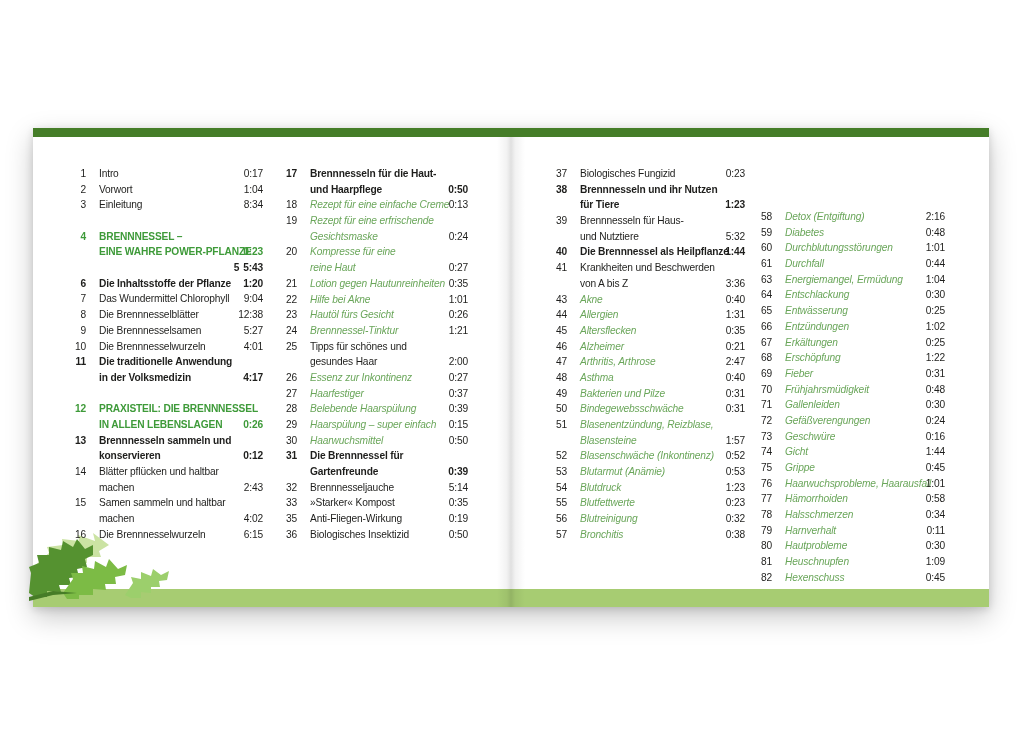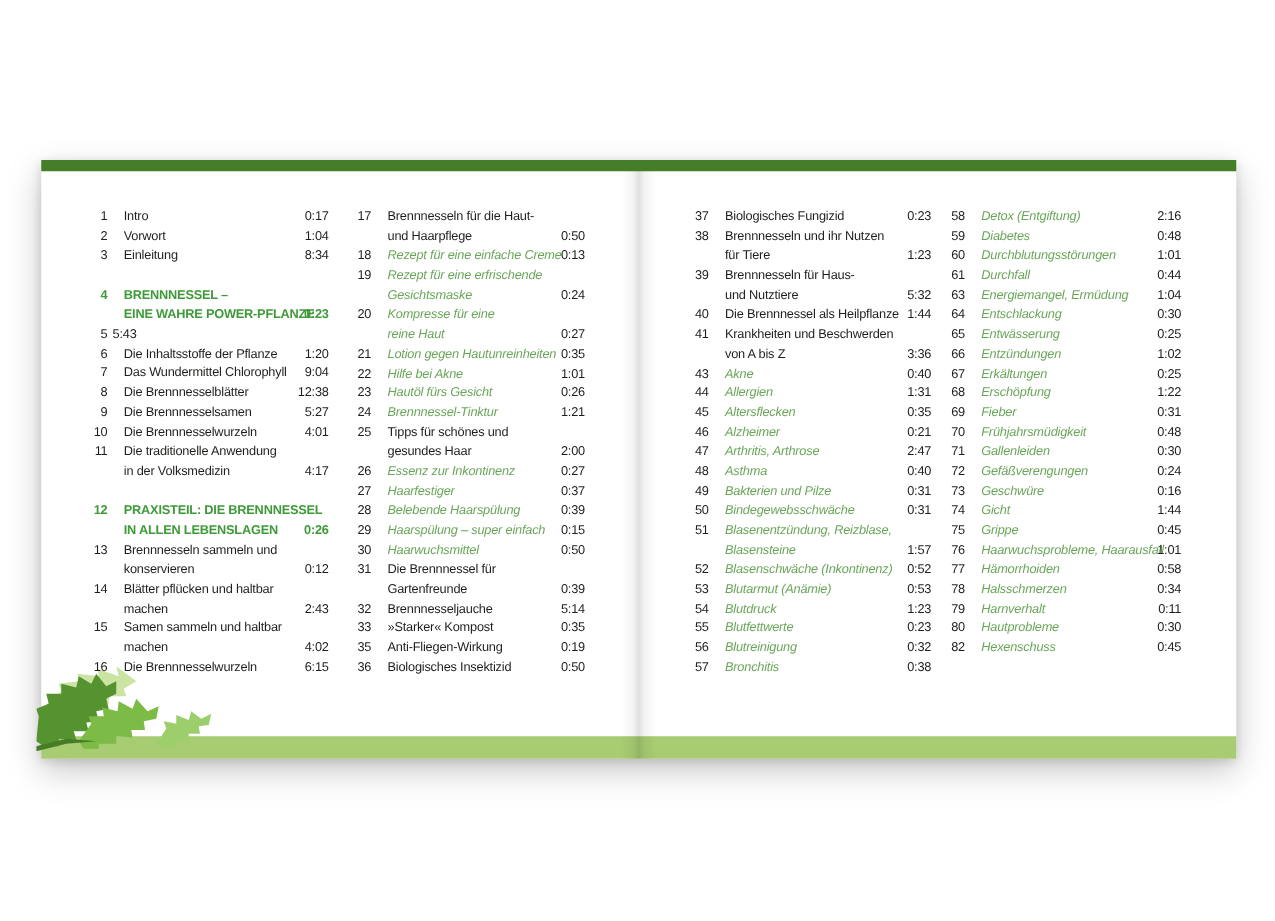--- a/index.html
+++ b/index.html
@@ -26,28 +26,28 @@
   .leaves{
     position:absolute;left:-4px;bottom:6px;width:160px;height:78px;z-index:2;
   }
   .col{
     position:absolute;top:38px;z-index:2;
     font-size:10.2px;line-height:15.68px;letter-spacing:-0.15px;color:#1e1e1c;
   }
   .col-1{left:29px;width:201px;}
   .col-2{left:240px;width:195px;}
   .col-3{left:510px;width:202px;}
-  .col-4{left:715px;width:197px;}
+  .col-4{left:715px;width:197px;margin-top:43px;}
   .row{display:flex;align-items:flex-end;}
   .num{flex:none;width:24px;text-align:right;align-self:flex-start;}
   .title{flex:1 1 auto;margin-left:13px;min-width:0;display:flex;flex-direction:column;}
   .line{white-space:nowrap;}
   .time{flex:none;margin-left:4px;text-align:right;}
   .gap{height:15.68px;}
-  .row.bold{font-weight:400;}
+  .row.bold{font-weight:700;justify-content:flex-end;}
   .row.header{font-weight:700;color:var(--header-green,#3e9a39);}
   .row.sub .title{color:var(--sub-green,#6aa65a);font-style:italic;}
   .row.sub .num,.row.sub .time{color:#1e1e1c;font-style:normal;}
 </style>
 </head>
 <body>
 
 <div class="booklet">
   <div class="top-bar" style="background: rgb(69, 125, 40);"></div>
   <div class="bottom-bar" style="background: rgb(167, 204, 114);"></div>
@@ -620,20 +620,27 @@
         <span class="time">0:11</span>
       </div>
       <div class="row sub">
         <span class="num">80</span>
         <span class="title">
           <span class="line">Hautprobleme</span>
         </span>
         <span class="time">0:30</span>
       </div>
       <div class="row sub">
+        <span class="num">81</span>
+        <span class="title">
+          <span class="line">Heuschnupfen</span>
+        </span>
+        <span class="time">1:09</span>
+      </div>
+      <div class="row sub">
         <span class="num">82</span>
         <span class="title">
           <span class="line">Hexenschuss</span>
         </span>
         <span class="time">0:45</span>
       </div>
     </div>
 </div>
 
 </body></html>

